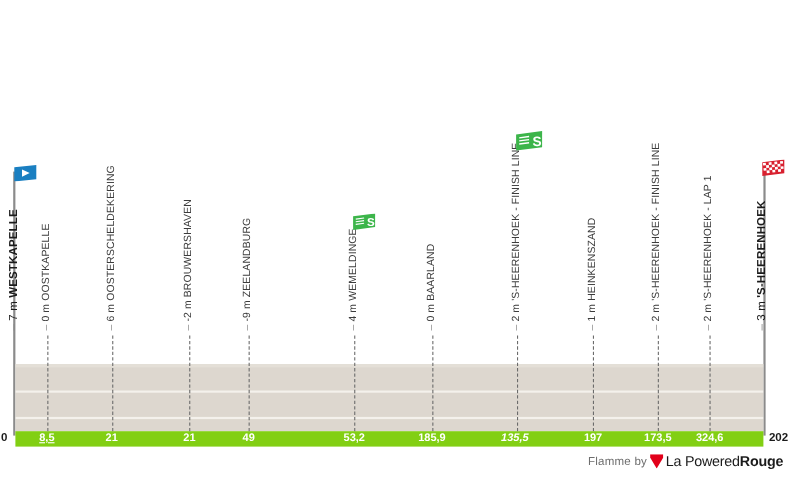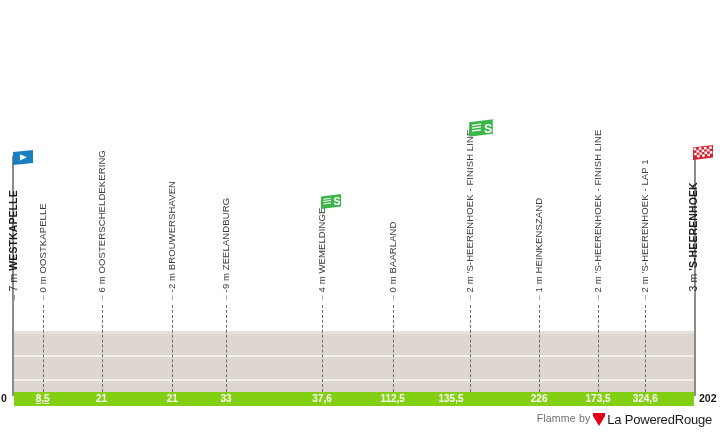--- a/index.html
+++ b/index.html
@@ -155,21 +155,21 @@
   .footer .powered {
     color: #6e6e6e;
     letter-spacing: 0.2px;
   }
   .footer .brand {
     color: #1b1b1b;
     font-size: 13px;
     letter-spacing: -0.2px;
     vertical-align: middle;
   }
-  .footer .brand b { font-weight: normal; }
+  .footer .brand b { font-weight: bold; }
   .footer .flag-glyph {
     display: inline-block;
     width: 12px;
     height: 13px;
     vertical-align: middle;
     margin-right: 2px;
   }
 </style>
 </head>
 <body>
@@ -197,25 +197,25 @@
       <div class="tick-line" style="left: 470.139px;"></div>
       <div class="tick-line" style="left: 539.149px;"></div>
       <div class="tick-line" style="left: 598.059px;"></div>
       <div class="tick-line" style="left: 645.188px;"></div>
     </div>
 
   <div id="km-numbers">
       <div class="km-num" style="left: 42.6139px; text-decoration: underline;">8,5</div>
       <div class="km-num" style="left: 101.525px;">21</div>
       <div class="km-num" style="left: 172.218px;">21</div>
-      <div class="km-num" style="left: 226.079px;">33</div>
-      <div class="km-num" style="left: 322.02px;">37,6</div>
-      <div class="km-num" style="left: 392.713px;">112,5</div>
-      <div class="km-num" style="left: 451px;">135,5</div>
-      <div class="km-num" style="left: 539.149px;">226</div>
+      <div class="km-num" style="left: 226.079px;">49</div>
+      <div class="km-num" style="left: 322.02px;">53,2</div>
+      <div class="km-num" style="left: 392.713px;">185,9</div>
+      <div class="km-num" style="left: 468px; font-style: italic;">135,5</div>
+      <div class="km-num" style="left: 539.149px;">197</div>
       <div class="km-num" style="left: 598.059px;">173,5</div>
       <div class="km-num" style="left: 645.188px;">324,6</div>
     </div>
 
   <div class="km-start">0</div>
   <div class="km-end">202 km</div>
 
   <div id="place-labels">
       <div class="place-label major" style="left: 18px; bottom: 135px;"><span class="dash">– </span><span class="alt">7 m </span><span class="name">WESTKAPELLE</span></div>
       <div class="place-label" style="left: 46.6139px; bottom: 135px;"><span class="dash">– </span><span class="alt">0 m </span><span class="name">OOSTKAPELLE</span></div>

